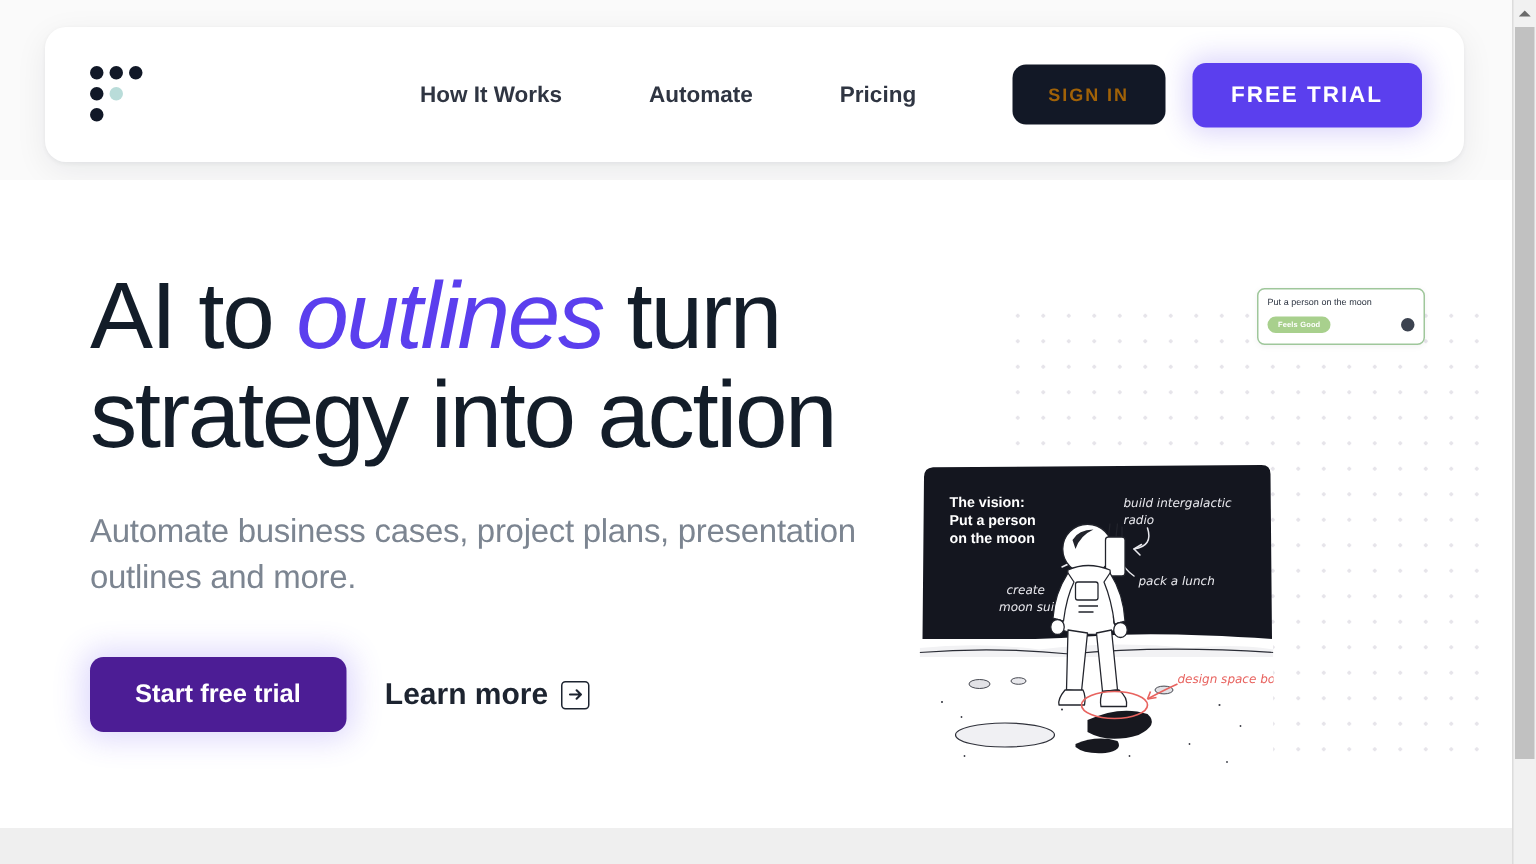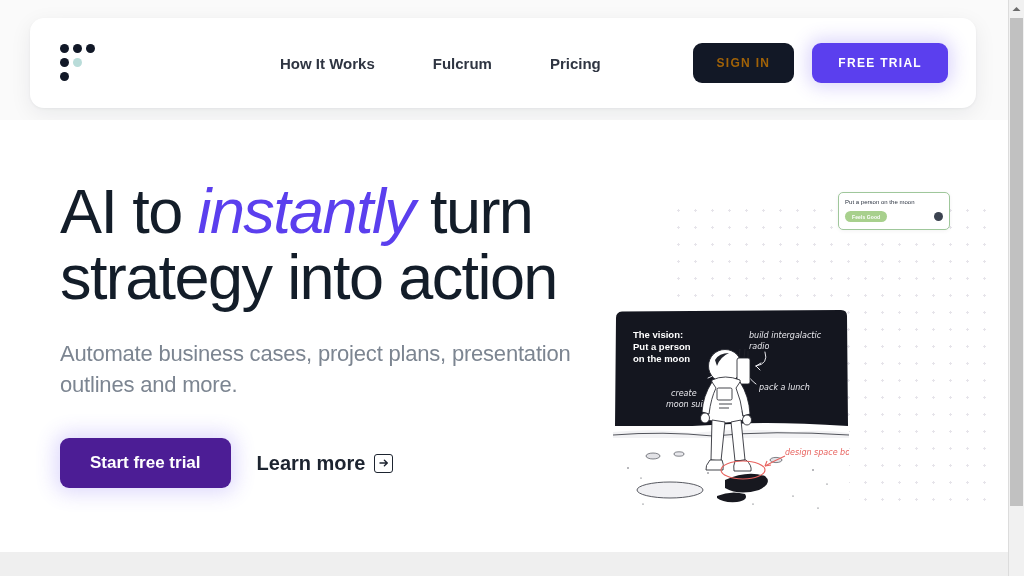--- a/index.html
+++ b/index.html
@@ -115,21 +115,21 @@
     letter-spacing: 1.3px;
     border: none;
     border-radius: 9px;
     padding: 13px 24px;
     cursor: pointer;
     font-family: "Liberation Sans", sans-serif;
   }
   .btn-freetrial {
     background: #5b3fee;
     color: #ffffff;
-    font-size: 12px;
+    font-size: 15px;
     font-weight: 700;
     letter-spacing: 1.3px;
     border: none;
     border-radius: 9px;
     padding: 13px 26px;
     cursor: pointer;
     font-family: "Liberation Sans", sans-serif;
     box-shadow: 0 0 18px 4px rgba(91,63,238,0.22);
   }
 
@@ -335,34 +335,34 @@
           <i class="d2"></i>
           <i class="d3"></i>
         <i class="d4"></i>
           <i class="d5"></i>
           <i class="d6"></i>
       </span>
     </div>
 
     <nav id="nav">
       <a class="nav-link">How It Works</a>
-      <a class="nav-link">Fulcrum</a>
+      <a class="nav-link">Automate</a>
       <a class="nav-link">Pricing</a>
     </nav>
 
     <div id="header-actions">
       <button class="btn-signin">SIGN IN</button>
       <button class="btn-freetrial">FREE TRIAL</button>
     </div>
   </div>
 
   <div id="hero">
 
     <div id="hero-left">
-      <h1 id="headline"><span>AI to </span><span class="accent">instantly</span><span> turn strategy into action</span></h1>
+      <h1 id="headline"><span>AI to </span><span class="accent">outlines</span><span> turn strategy into action</span></h1>
 
       <p id="subhead">Automate business cases, project plans, presentation outlines and more.</p>
 
       <div id="hero-cta">
         <button class="btn-start">Start free trial</button>
         <a class="learn-more">
           <span class="learn-more-label">Learn more</span>
           <span class="learn-more-box">
             <svg width="12" height="12" viewBox="0 0 12 12">
               <path d="M2 6 H9 M6.4 3.2 L9.3 6 L6.4 8.8" stroke="#1d2430" stroke-width="1.4" fill="none" stroke-linecap="round" stroke-linejoin="round"></path>

